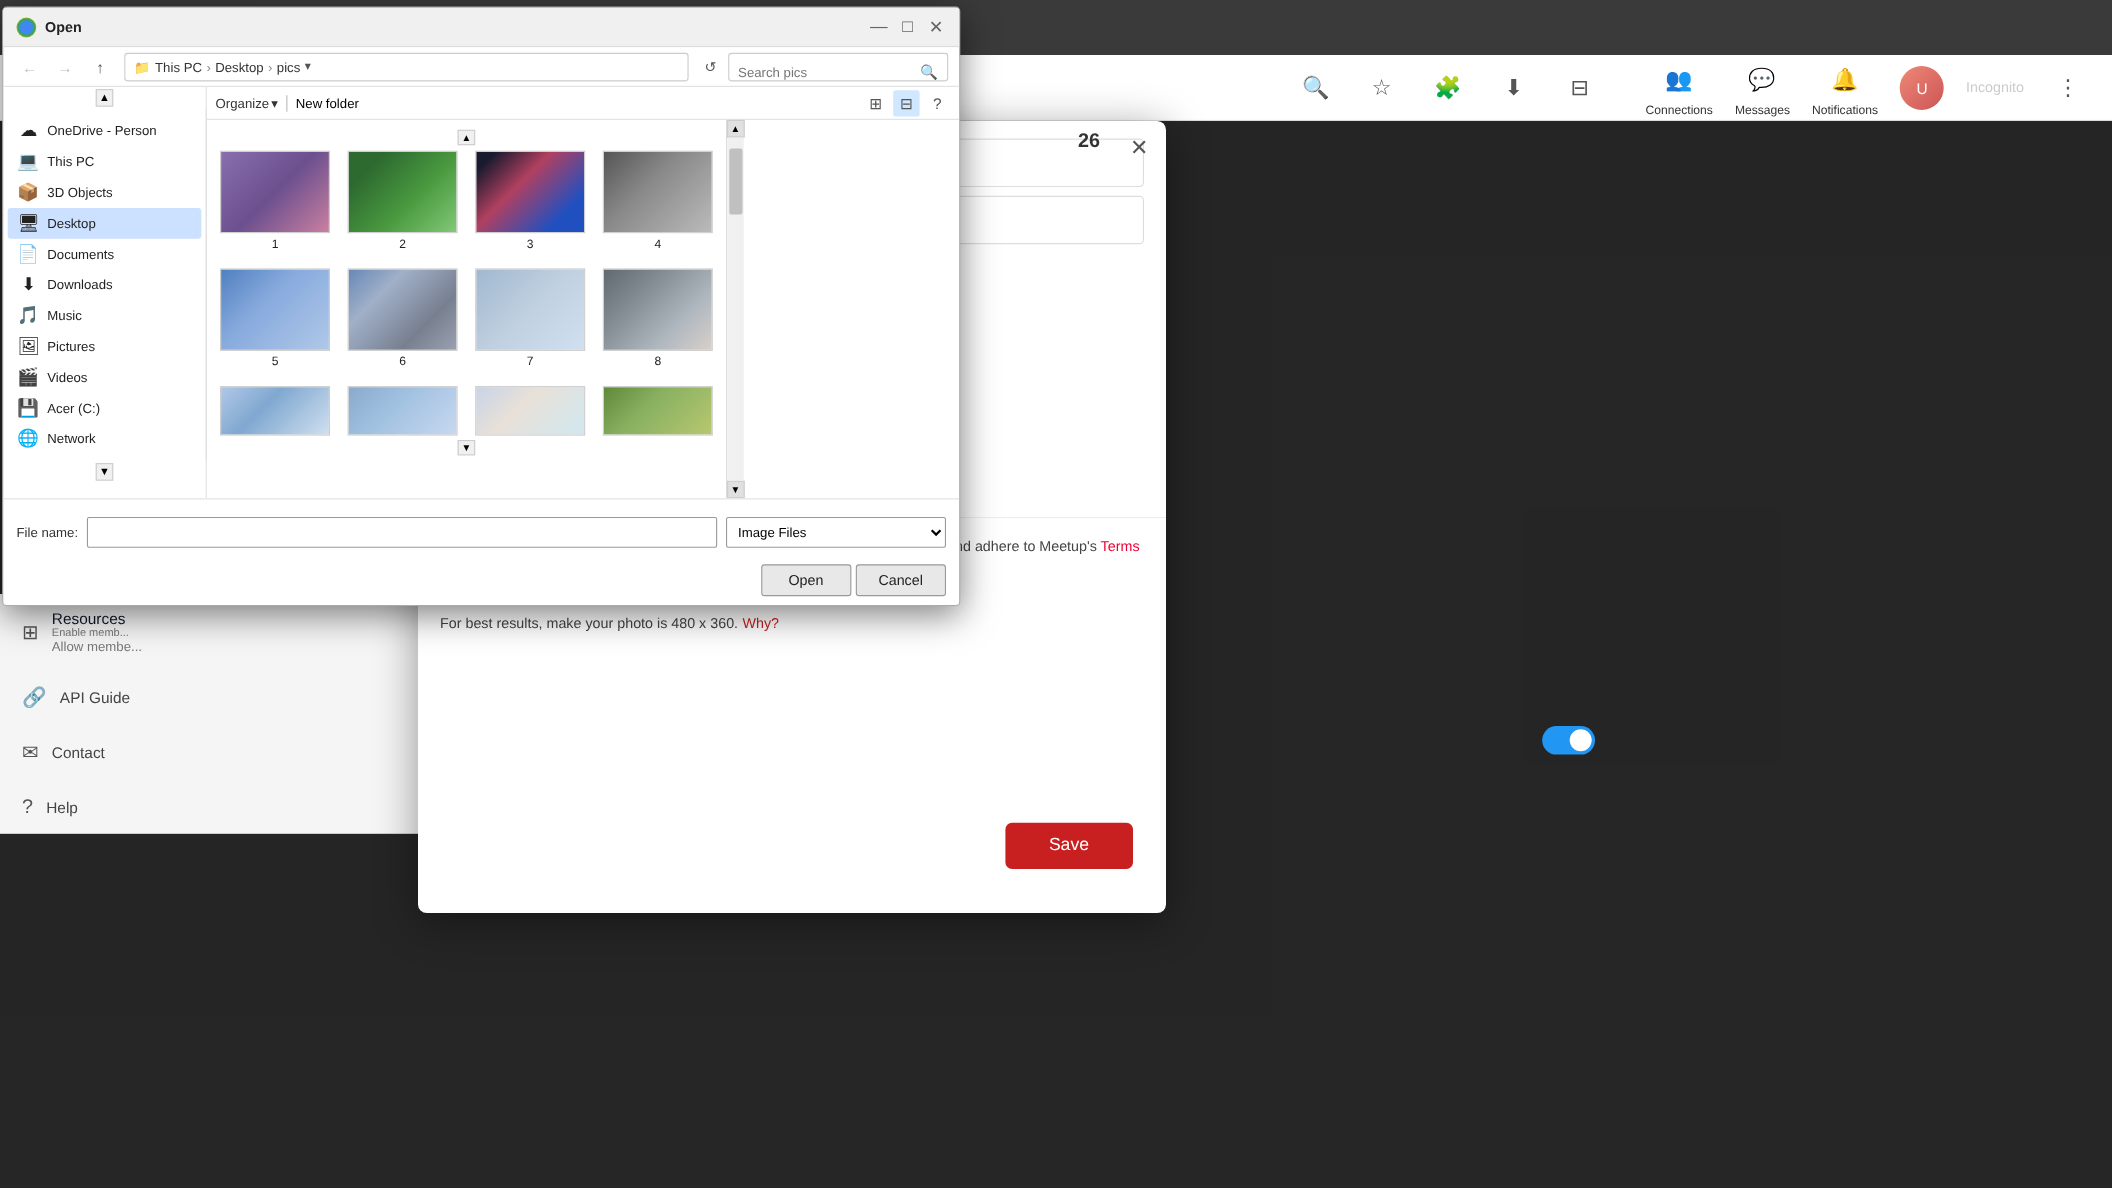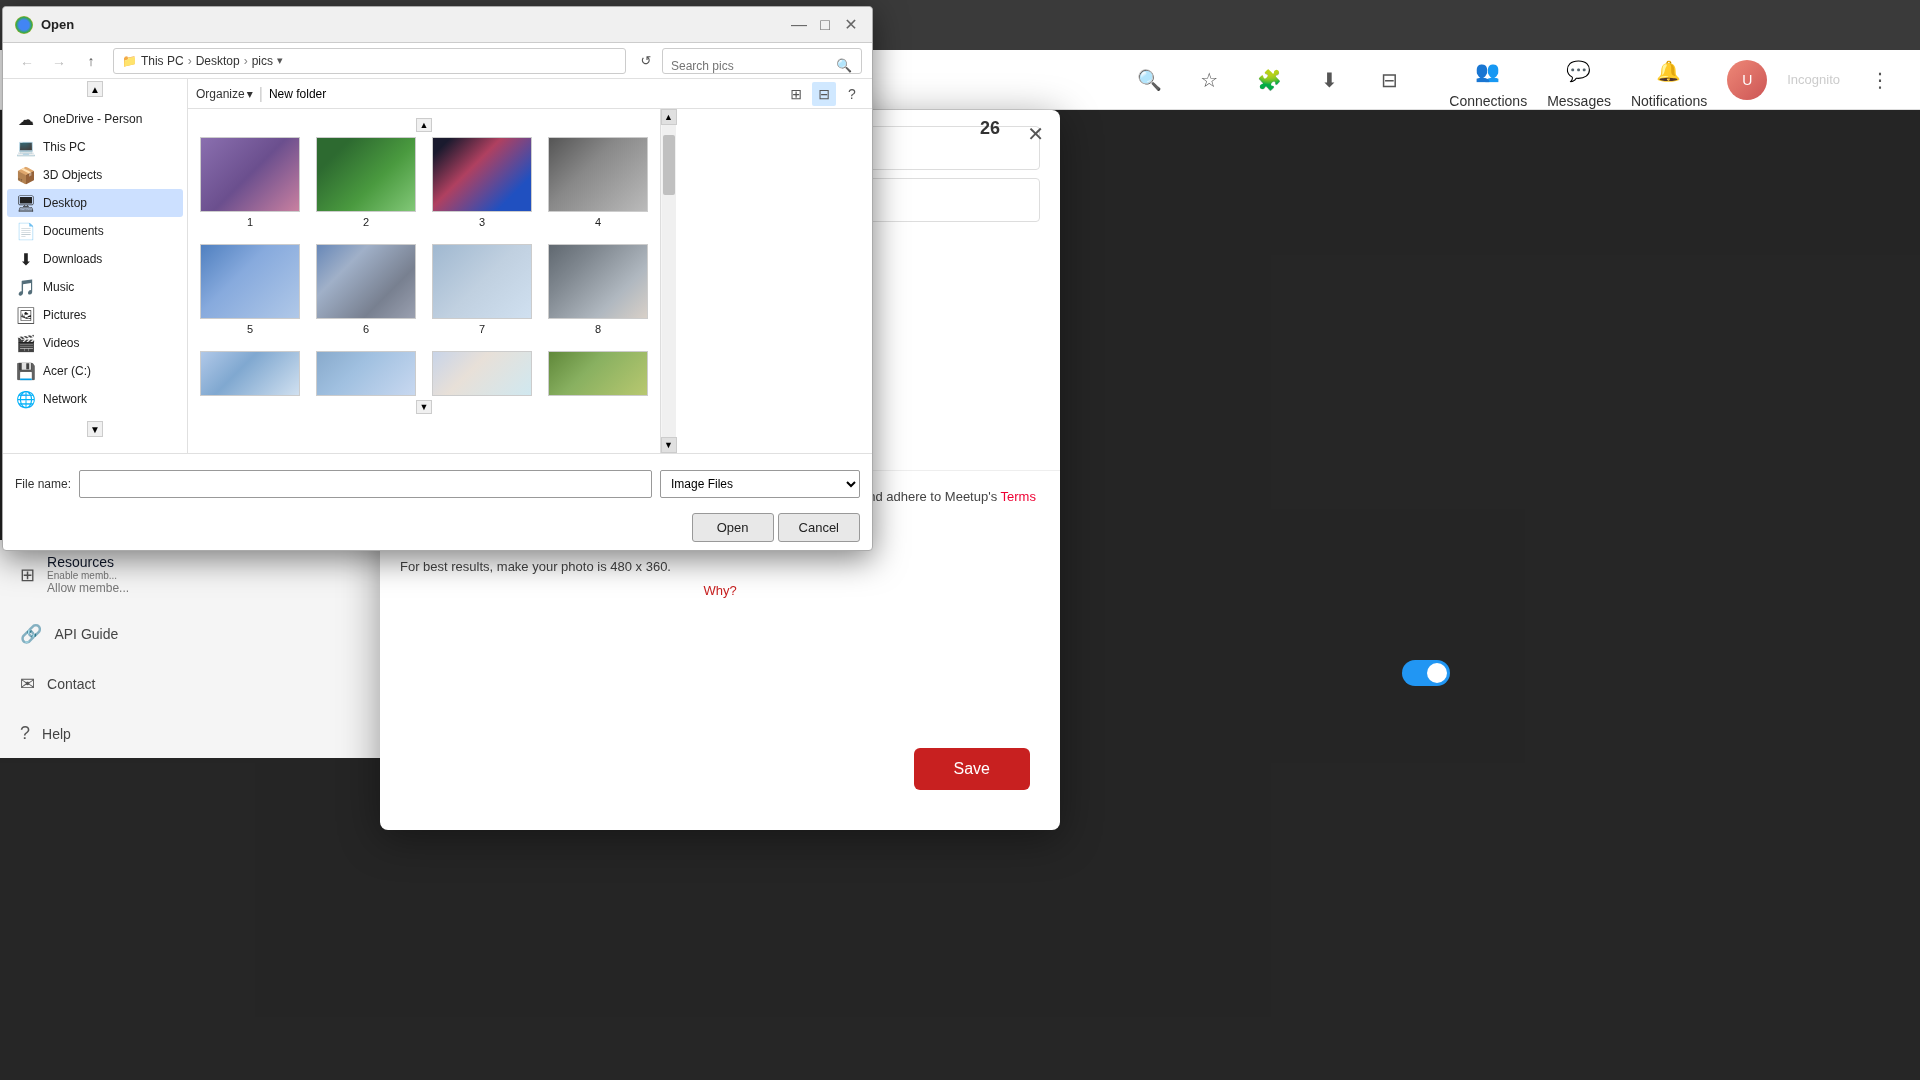--- a/index.html
+++ b/index.html
@@ -46,21 +46,21 @@
 
     .header-user-avatar {
       width: 40px; height: 40px;
       border-radius: 50%;
       background: linear-gradient(135deg, #e87, #c55);
       display: flex; align-items: center; justify-content: center;
       font-size: 14px; color: #fff;
     }
 
     .header-label {
-      font-size: 14px;
+      font-size: 11px;
       color: #333;
       text-align: left;
     }
 
     .header-icon-group {
       display: flex;
       flex-direction: column;
       align-items: center;
       gap: 2px;
     }
@@ -679,21 +679,21 @@
     <button class="upload-btn">Upload a photo</button>
   </div>
 
   <div class="upload-info">
     <span>These photos must be in JPEG, GIF, or PNG format, be less than 15MB in size, and adhere to Meetup's</span>
     <a href="#">Terms of Service</a>
     <span>.</span>
   </div>
 
   <div class="upload-info-small">
-    <div style="display:flex;gap:4px;flex-direction:column;">
+    <div style="display:flex;gap:4px;">
       <span>For best results, make your photo is 480 x 360.</span>
       <a href="#" style="color:#c82020;text-decoration:none;text-align:center;">Why?</a>
     </div>
   </div>
 
   <button class="save-btn" style="position:absolute; bottom:40px; right:30px;">Save</button>
 </div>
 
 <div style="position:absolute; top:660px; right:470px; z-index:6;">
   <div class="toggle-on">

